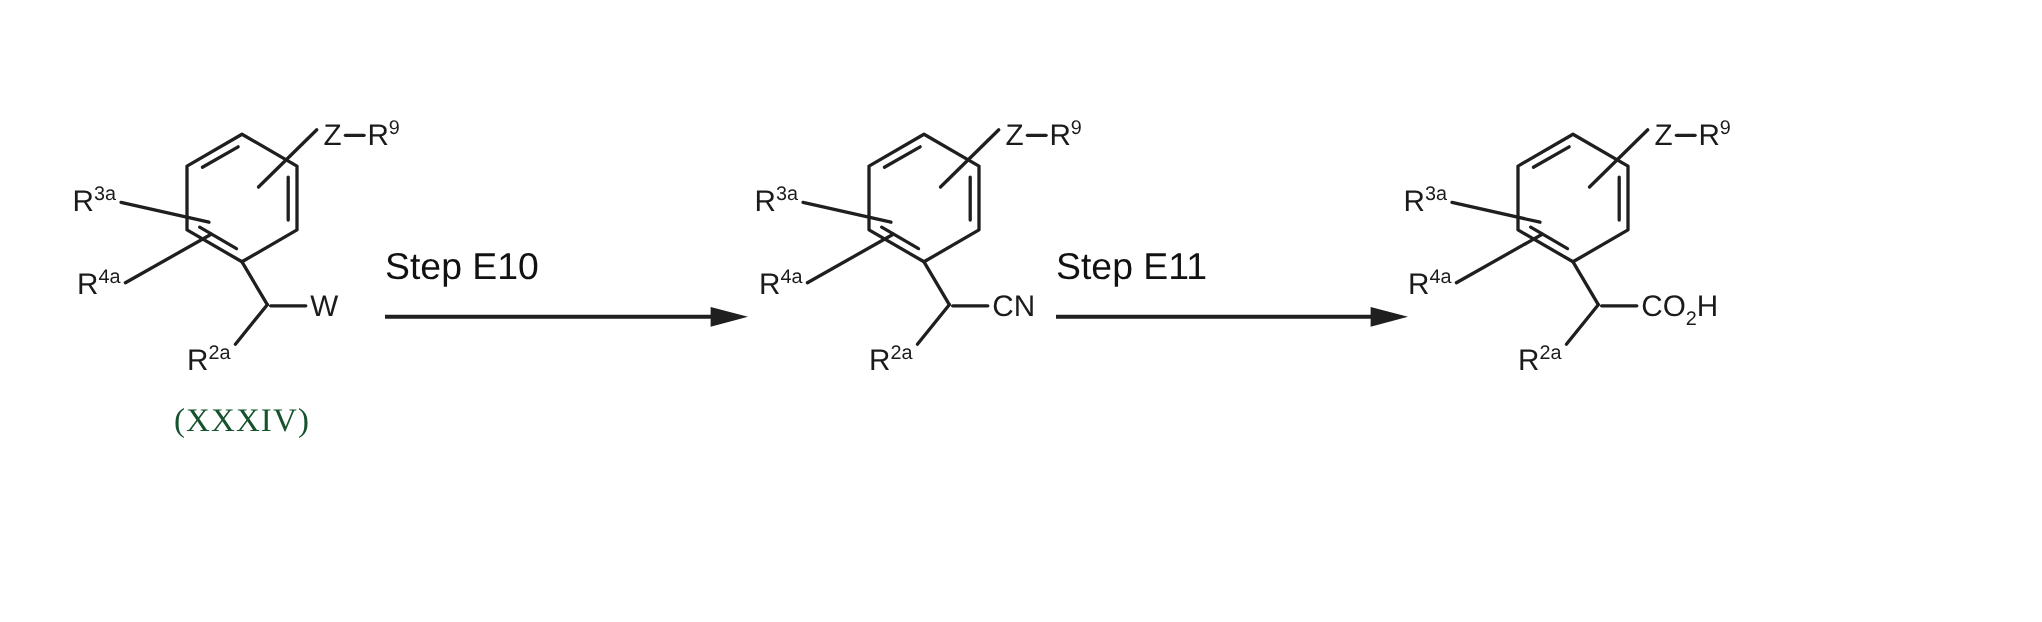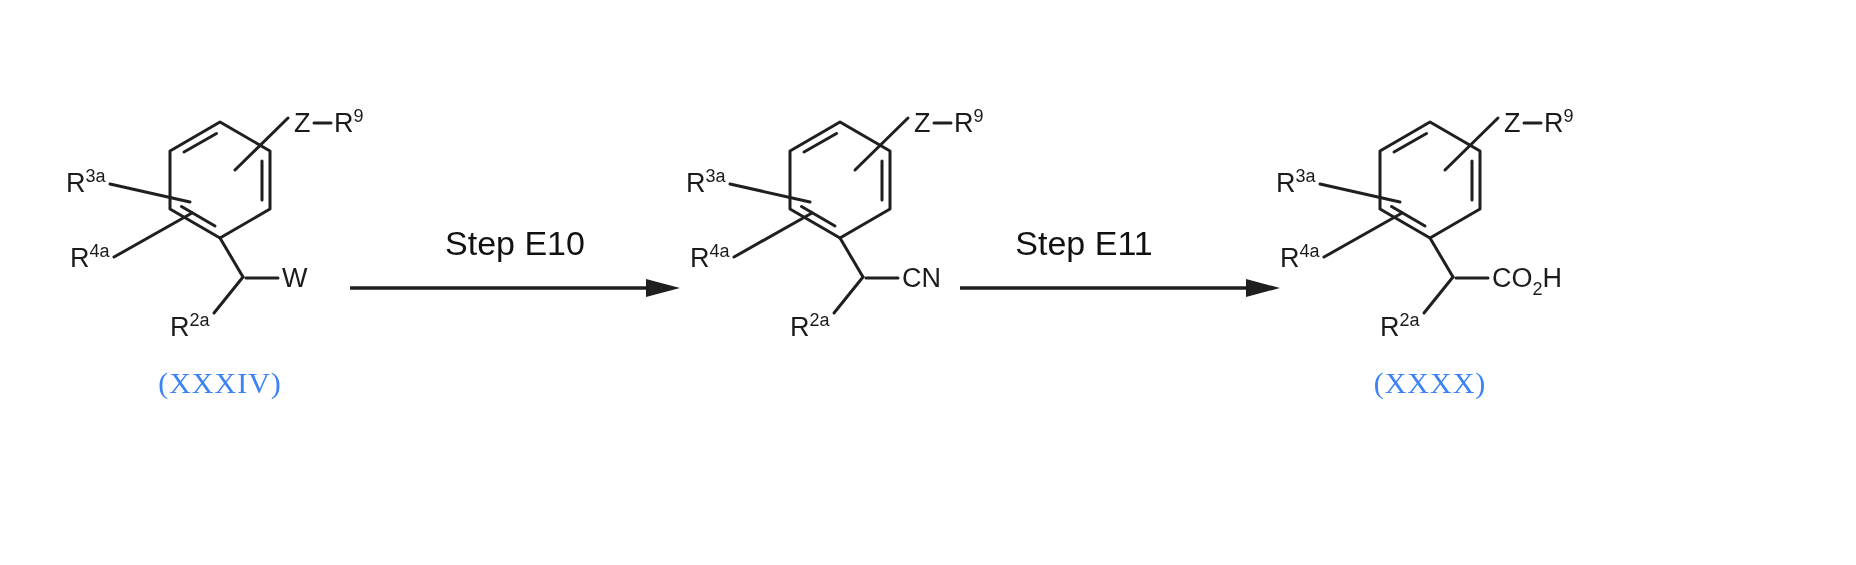--- a/index.html
+++ b/index.html
@@ -42,36 +42,36 @@
   }
   .compound-label {
     position: absolute;
     left: 40px;
     top: 296px;
     width: 300px;
     text-align: center;
     font-family: "Liberation Serif", serif;
     font-size: 30px;
     letter-spacing: 1px;
-    color: #3b82f6;
+    color: #14532d;
   }
   .arrow {
     position: absolute;
     overflow: visible;
   }
   .arrow line {
     stroke: #1f1f1f;
     stroke-width: 3.5;
   }
   .arrow polygon {
     fill: #1f1f1f;
   }
   .step-label {
     position: absolute;
-    text-align: center;
+    text-align: left;
     font-family: "Liberation Sans", sans-serif;
     font-size: 34px;
     color: #111111;
   }
 </style>
 </head>
 <body>
 
 <div class="scheme">
 
@@ -127,21 +127,21 @@
       </g>
       <text class="atom" x="264" y="62">Z</text>
       <text class="atom" x="304" y="62"><tspan>R</tspan><tspan class="sup" dy="-10">9</tspan></text>
       <text class="atom" x="36" y="122"><tspan>R</tspan><tspan class="sup" dy="-10">3a</tspan></text>
       <text class="atom" x="40" y="197"><tspan>R</tspan><tspan class="sup" dy="-10">4a</tspan></text>
       <text class="atom" x="140" y="266"><tspan>R</tspan><tspan class="sup" dy="-10">2a</tspan></text>
       <text class="atom" x="252" y="217"><tspan>CN</tspan><tspan class="sub" dy="8"></tspan><tspan dy="-8"></tspan></text>
     </svg>
   </div>
 
-  <div class="step-label" style="left:924px; top:224px; width:320px;">Step E11</div>
+  <div class="step-label" style="left:960px; top:224px; width:320px;">Step E11</div>
   <svg class="arrow" style="left:960px; top:274px;" width="320" height="28" viewBox="0 0 320 28">
     <line x1="0" y1="14" x2="290" y2="14"></line>
     <polygon points="286,5 320,14 286,23"></polygon>
   </svg>
 
   <div class="structure" style="left:1240px; top:70px;">
     <svg width="360" height="290" viewBox="0 0 360 290">
       <g>
         <path class="bond" d="M190,52 L240,81 L240,139 L190,168 L140,139 L140,81 Z"></path>
         <line class="bond" x1="154" y1="82" x2="186.5" y2="63.5"></line>
@@ -157,16 +157,15 @@
         <line class="bond" x1="216" y1="208" x2="248" y2="208"></line>
         <line class="bond" x1="213" y1="207" x2="184" y2="243"></line>
       </g>
       <text class="atom" x="264" y="62">Z</text>
       <text class="atom" x="304" y="62"><tspan>R</tspan><tspan class="sup" dy="-10">9</tspan></text>
       <text class="atom" x="36" y="122"><tspan>R</tspan><tspan class="sup" dy="-10">3a</tspan></text>
       <text class="atom" x="40" y="197"><tspan>R</tspan><tspan class="sup" dy="-10">4a</tspan></text>
       <text class="atom" x="140" y="266"><tspan>R</tspan><tspan class="sup" dy="-10">2a</tspan></text>
       <text class="atom" x="252" y="217"><tspan>CO</tspan><tspan class="sub" dy="8">2</tspan><tspan dy="-8">H</tspan></text>
     </svg>
-    <div class="compound-label">(XXXX)</div>
   </div>
 
 </div>
 
 </body></html>

